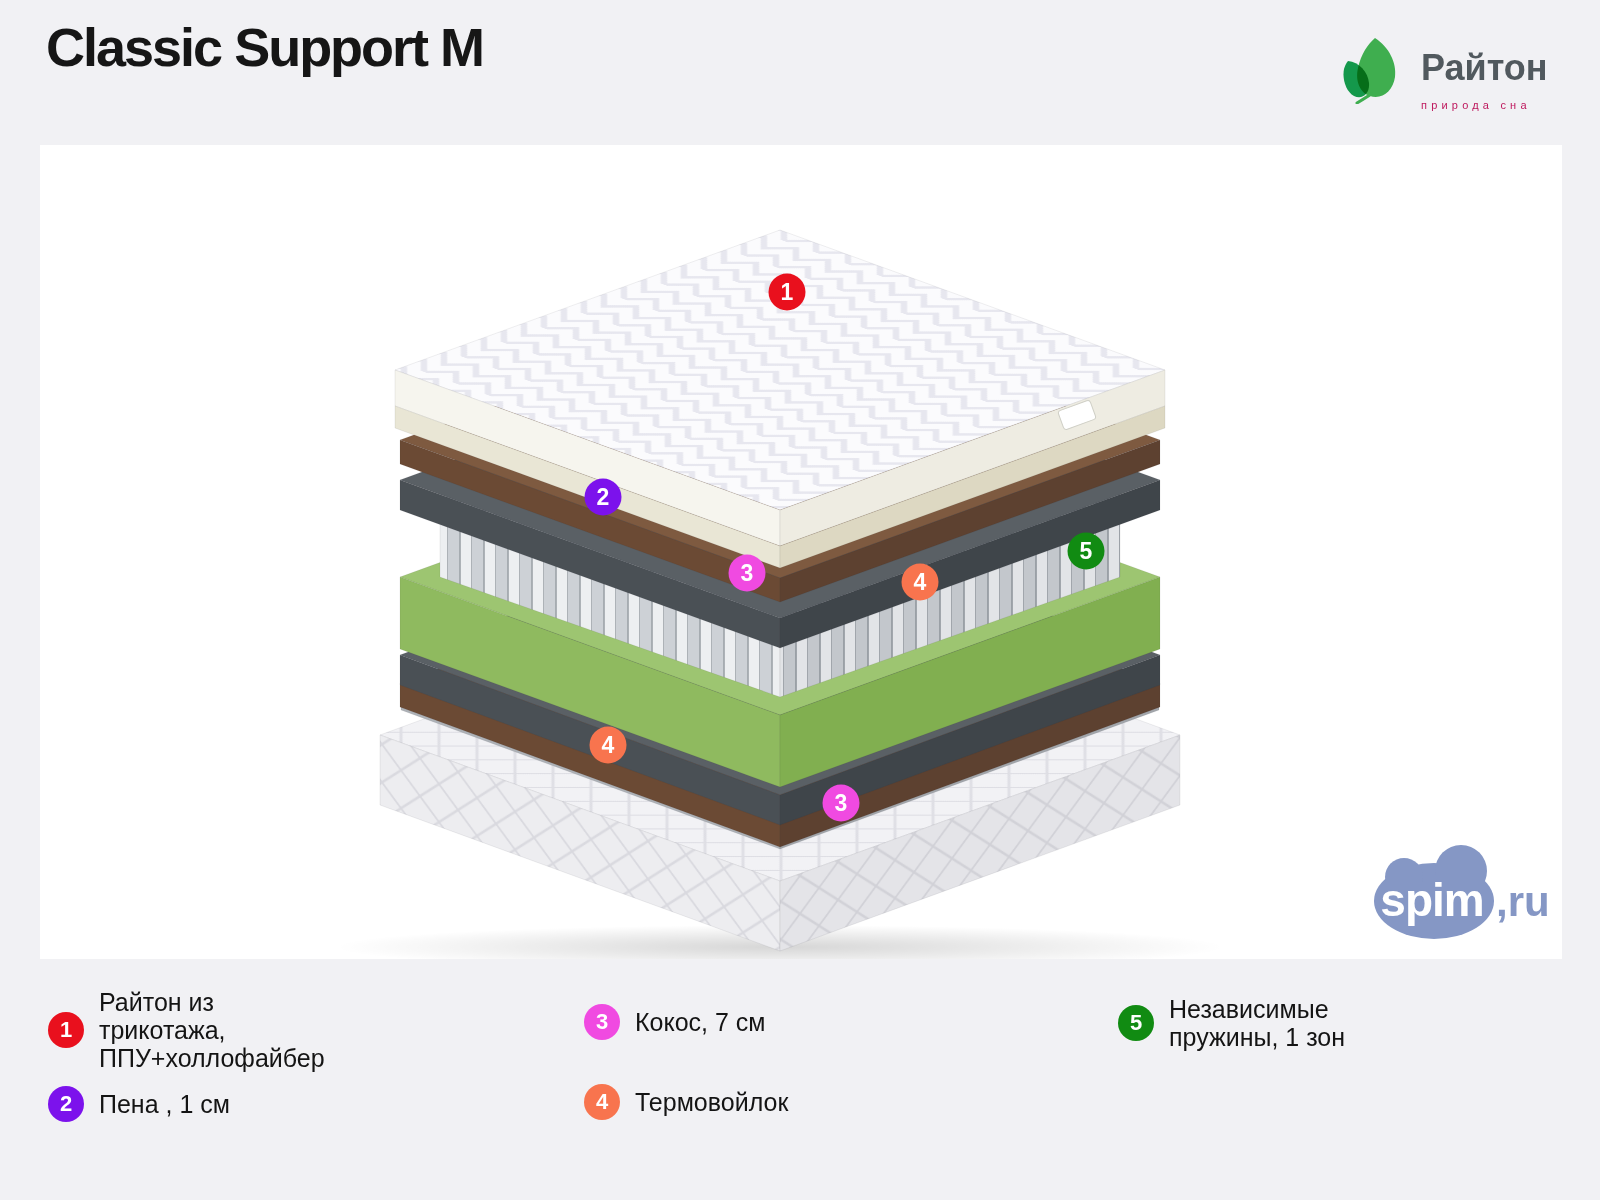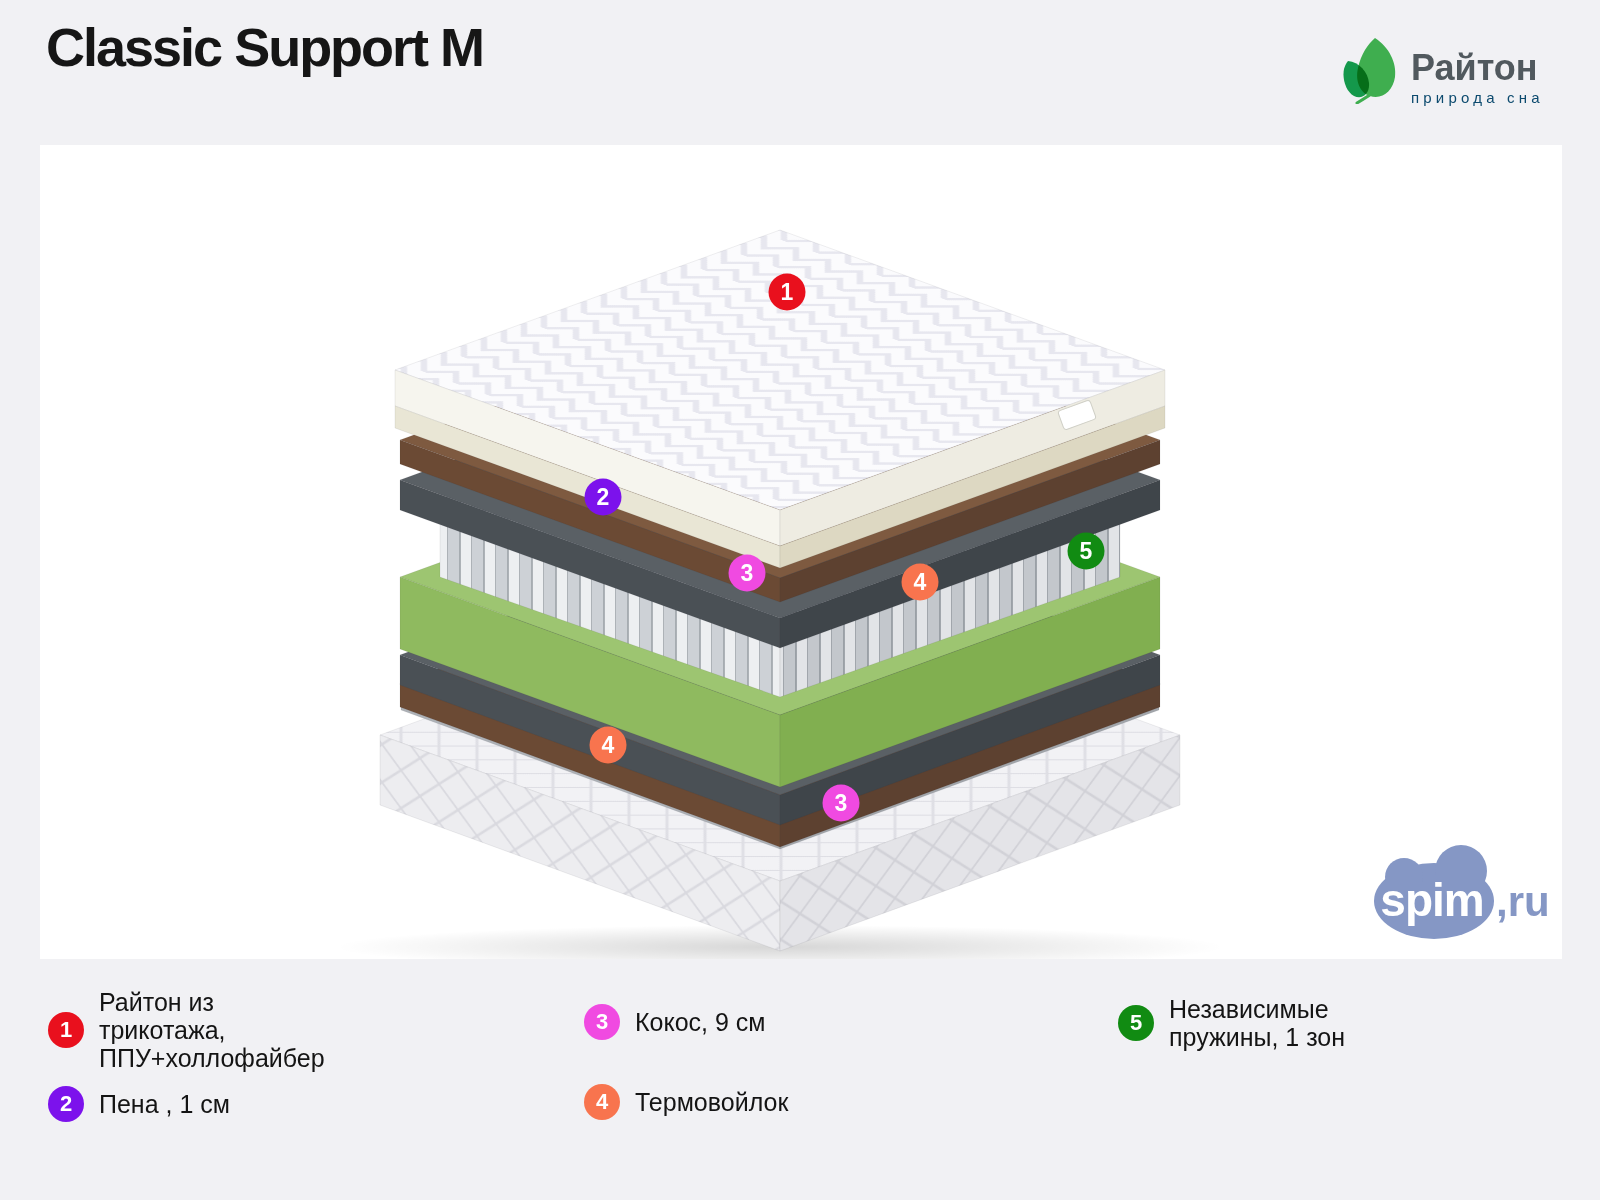--- a/index.html
+++ b/index.html
@@ -8,24 +8,24 @@
     background:#f1f1f4;
     font-family:"Liberation Sans", sans-serif;
     -webkit-font-smoothing:antialiased;
   }
   .page-title{
     position:absolute;left:46px;top:16px;margin:0;
     font-size:54px;font-weight:700;letter-spacing:-2px;line-height:1.15;
     color:#161616;
   }
   
-  .brand{position:absolute;left:1341px;top:36px;display:flex;align-items:flex-start;gap:12px;}
+  .brand{position:absolute;left:1341px;top:36px;display:flex;align-items:flex-start;gap:22px;}
   .brand-text{display:flex;flex-direction:column;padding-top:14px;}
   .brand-name{font-size:36px;font-weight:700;color:#505necoce;color:#51595e;line-height:1.0;}
-  .brand-tagline{font-size:15px;color:#0c4a6e;letter-spacing:4.2px;margin-top:3px;white-space:nowrap;}
+  .brand-tagline{font-size:11px;color:#be185d;letter-spacing:4.2px;margin-top:13px;white-space:nowrap;}
   
   .panel{
     position:absolute;left:40px;top:145px;width:1522px;height:814px;
     background:#ffffff;
   }
   .panel svg.mattress{position:absolute;left:0;top:0;}
   
   .marker{
     position:absolute;width:37px;height:37px;border-radius:50%;
     transform:translate(-50%,-50%);
@@ -192,21 +192,21 @@
   <span class="legend-label">Райтон из
 трикотажа,
 ППУ+холлофайбер</span>
 </div>
 <div class="legend-item" style="left:48px;top:1086px">
   <span class="badge" style="background-color: rgb(124, 18, 236);">2</span>
   <span class="legend-label">Пена , 1 см</span>
 </div>
 <div class="legend-item" style="left:584px;top:1004px">
   <span class="badge" style="background-color: rgb(240, 74, 225);">3</span>
-  <span class="legend-label">Кокос, 9 см</span>
+  <span class="legend-label">Кокос, 7 см</span>
 </div>
 <div class="legend-item" style="left:584px;top:1084px">
   <span class="badge" style="background-color: rgb(248, 116, 78);">4</span>
   <span class="legend-label">Термовойлок</span>
 </div>
 <div class="legend-item" style="left:1118px;top:995px">
   <span class="badge" style="background-color: rgb(17, 139, 18);">5</span>
   <span class="legend-label">Независимые
 пружины, 1 зон</span>
 </div>

